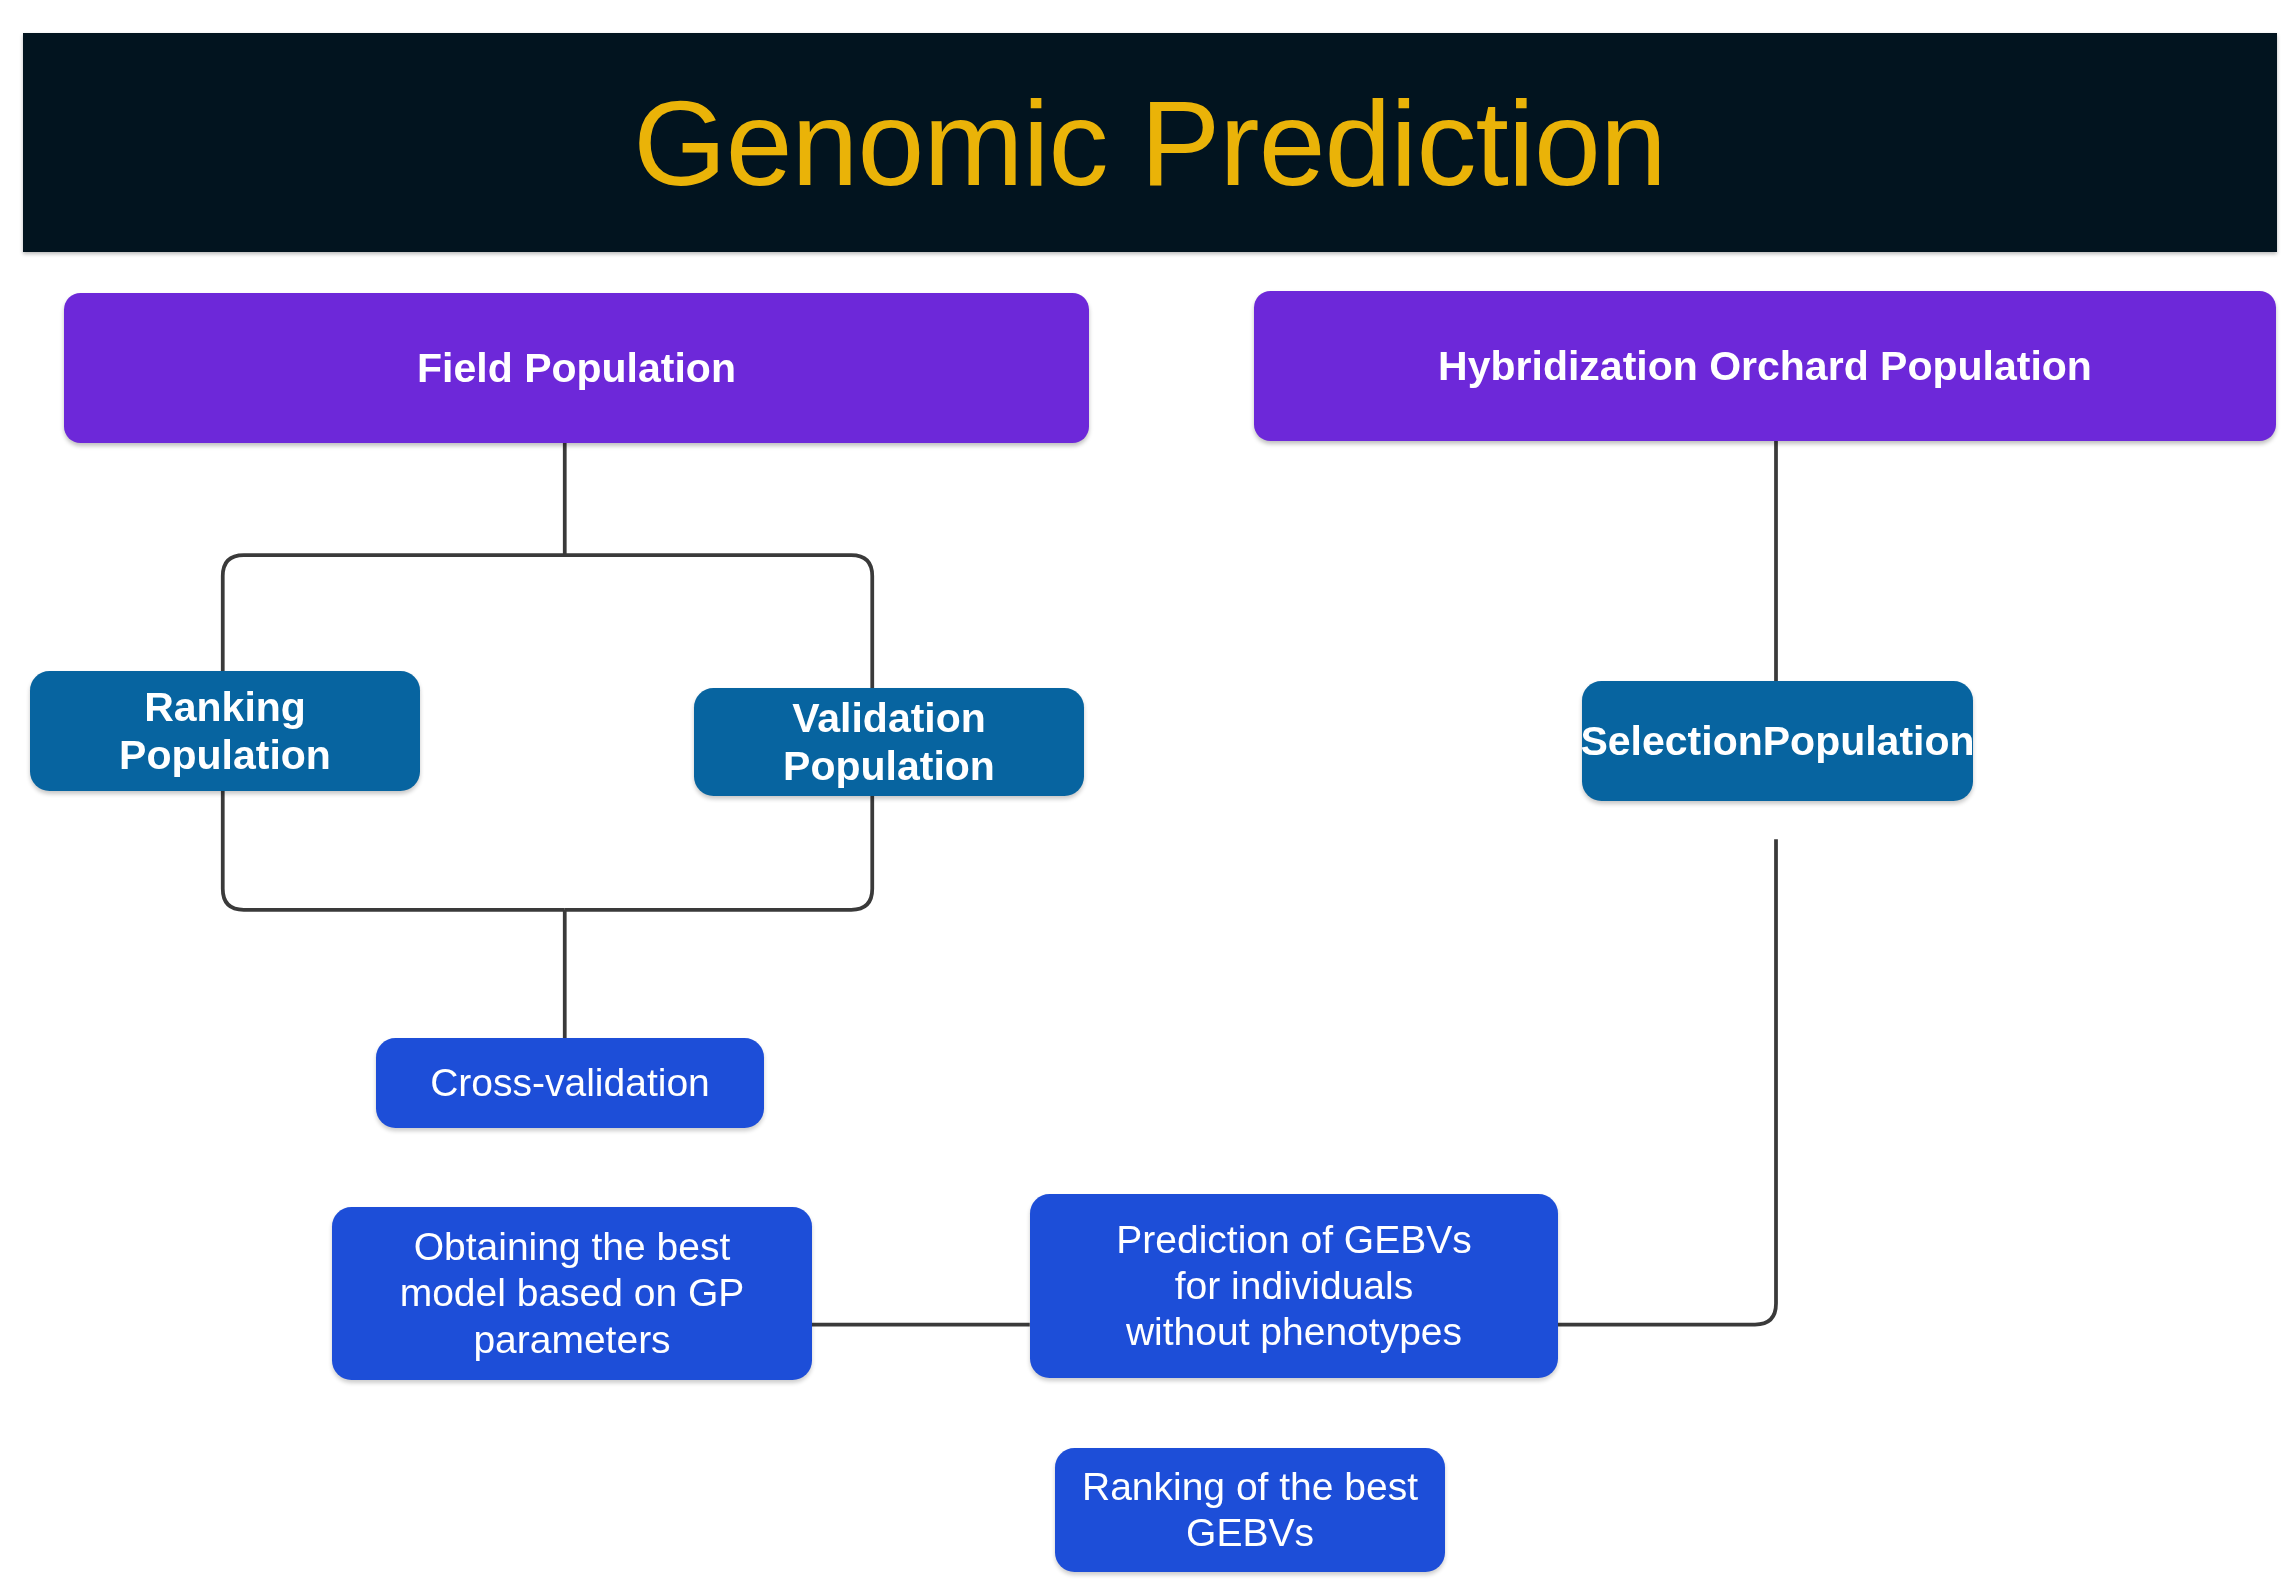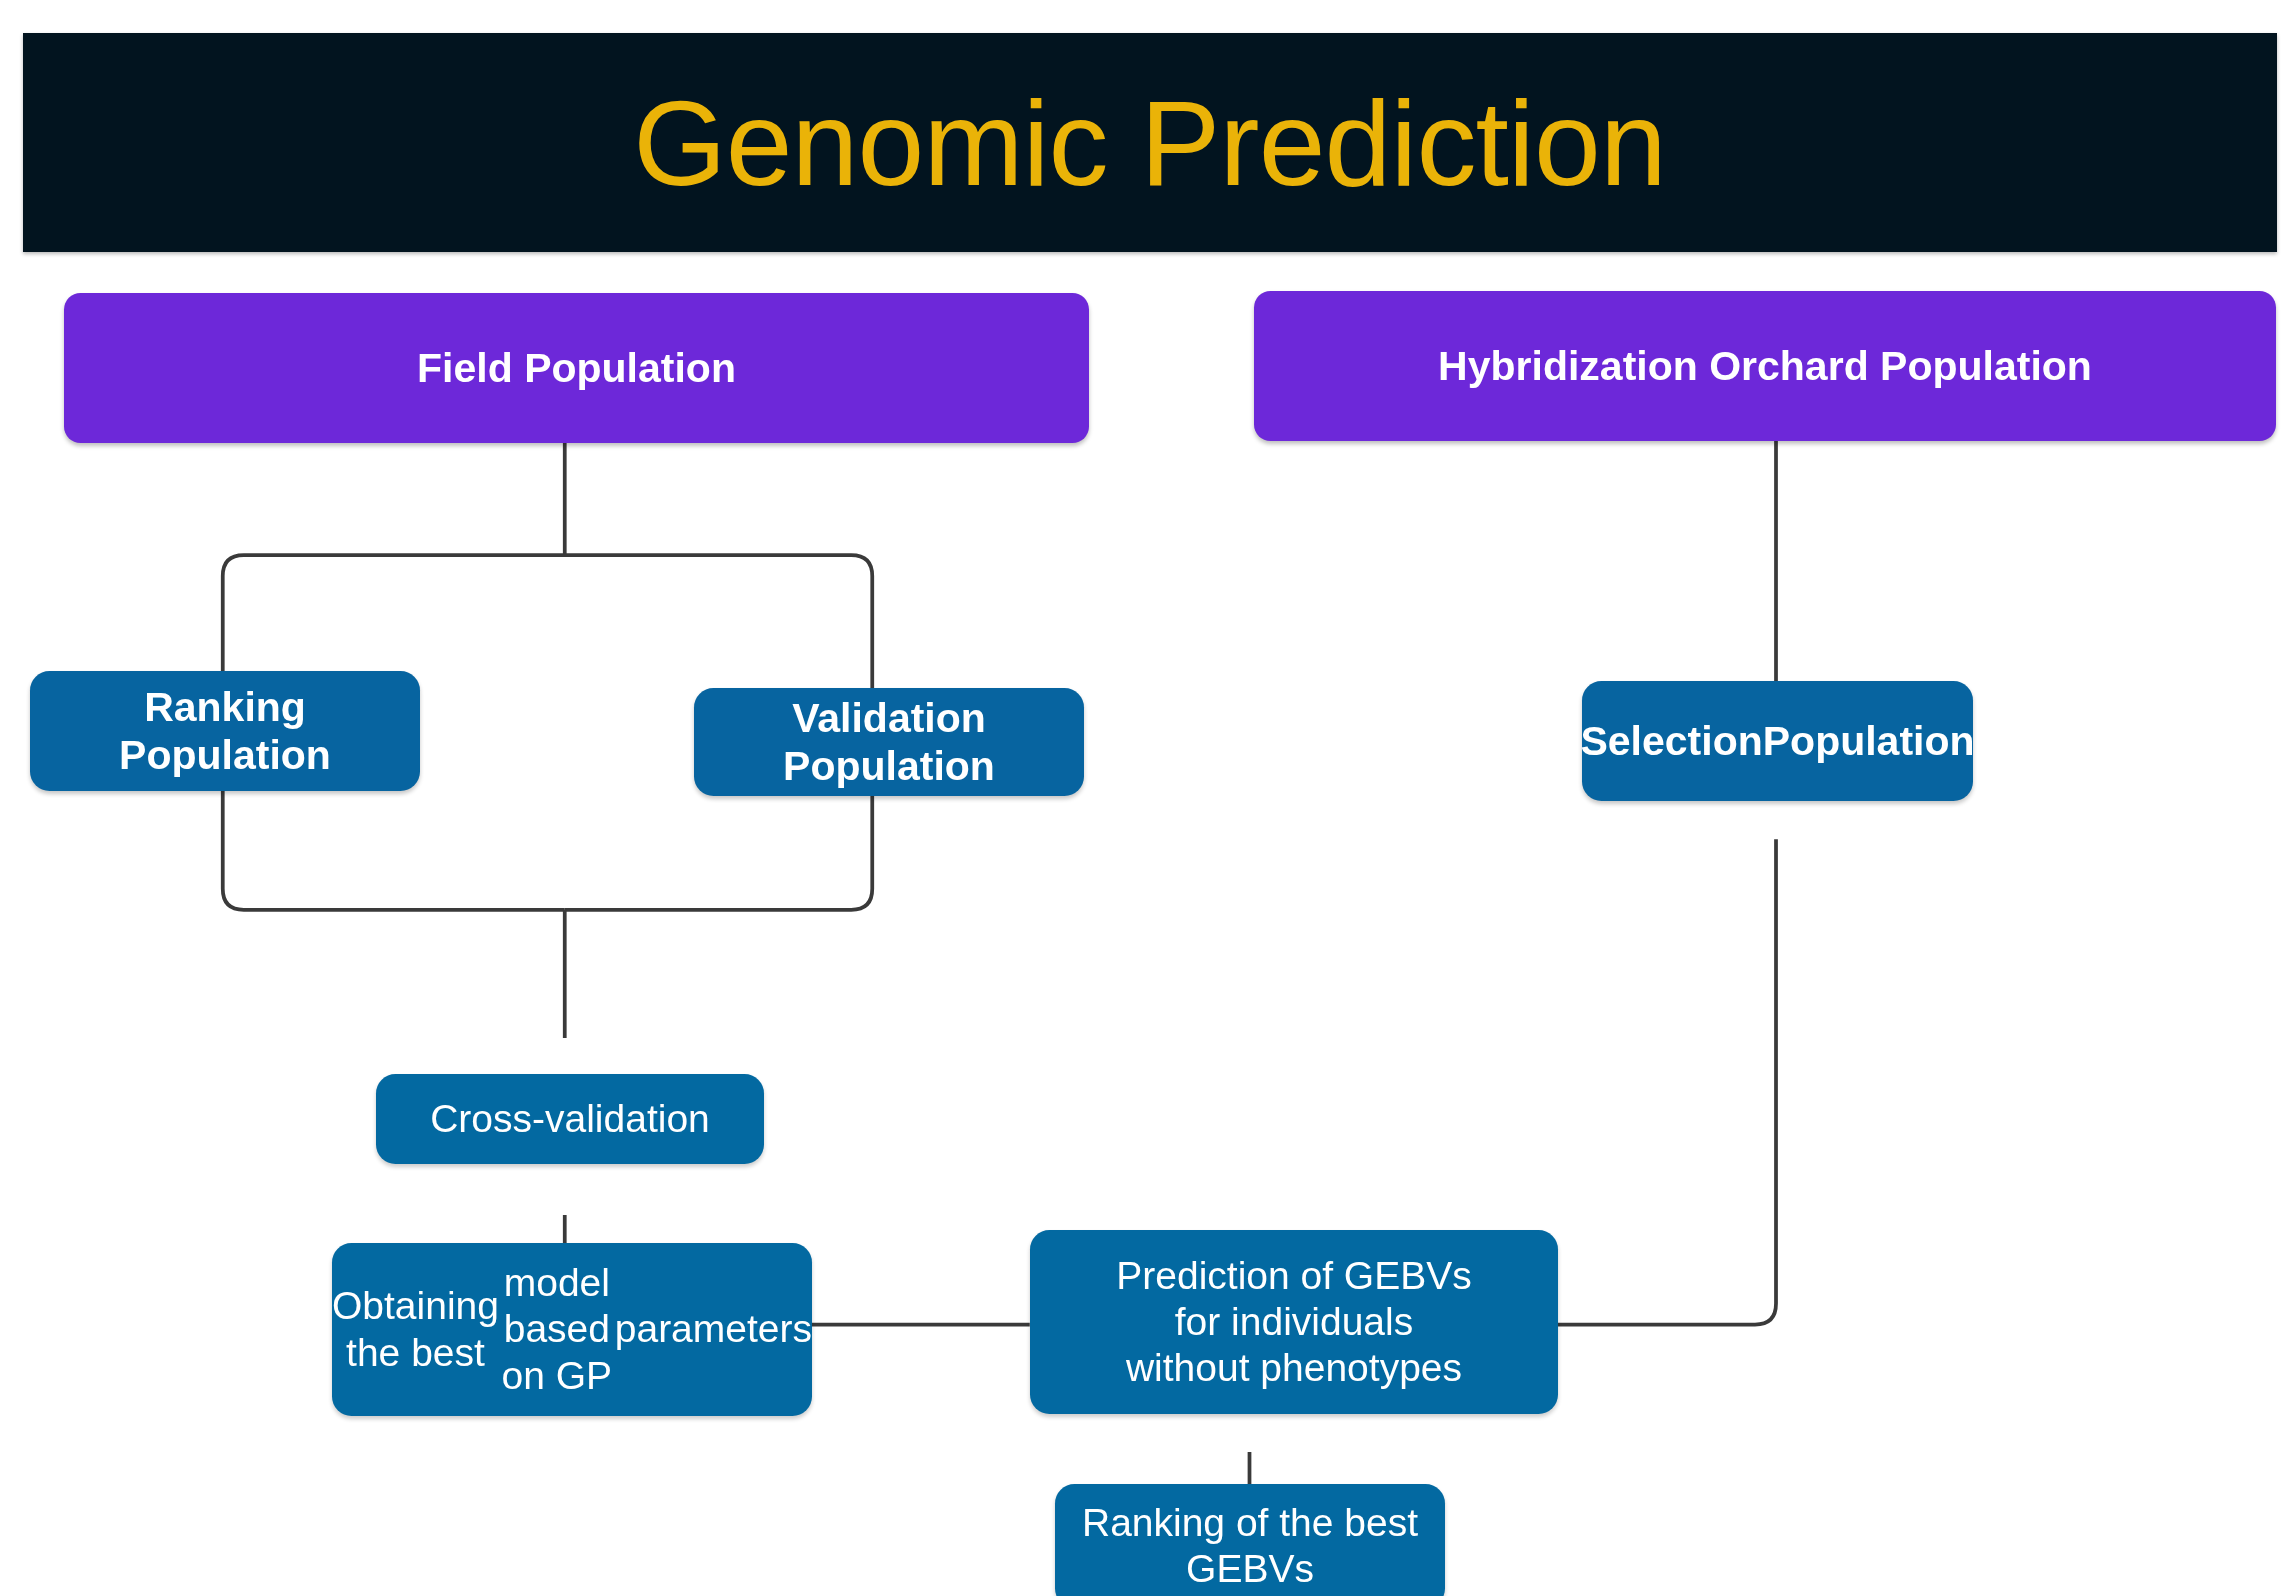--- a/index.html
+++ b/index.html
@@ -55,26 +55,25 @@
   .medblue{
     background:#0764a0;
     border-radius:19.5px;
     font-weight:700;
     font-size:41px;
     box-shadow:0 3px 4.5px rgba(0,0,0,.22);
   }
 
   
   .brightblue{
-    background:#0369a1;
+    background:#1d4ed8;
     border-radius:19.5px;
     font-weight:400;
     font-size:39px;
     box-shadow:0 3px 4.5px rgba(0,0,0,.20);
-    margin-top:36px;
   }
 
   .node span{display:block;padding:0 16.5px;}
 </style>
 </head>
 <body>
 
 <div id="canvas">
 
   <svg id="wires" viewBox="0 0 3060 2128" xmlns="http://www.w3.org/2000/svg">
@@ -125,21 +124,21 @@
 
   <div class="node medblue" style="left:1582px;top:681px;width:391px;height:120px;flex-direction:row;">
     <span style="padding:0;">Selection</span>
     <span style="padding:0;">Population</span>
   </div>
 
   <div class="node brightblue" style="left:376px;top:1038px;width:388px;height:90px;">
     <span>Cross-validation</span>
   </div>
 
-  <div class="node brightblue" style="left:332px;top:1207px;width:480px;height:173px;flex-direction:row;">
+  <div class="node brightblue" style="left:332px;top:1207px;width:480px;height:173px;flex-direction:column;">
     <span style="padding:0;">Obtaining the best</span>
     <span style="padding:0;">model based on GP</span>
     <span style="padding:0;">parameters</span>
   </div>
 
   <div class="node brightblue" style="left:1030px;top:1194px;width:528px;height:184px;flex-direction:column;">
     <span style="padding:0;">Prediction of GEBVs</span>
     <span style="padding:0;">for individuals</span>
     <span style="padding:0;">without phenotypes</span>
   </div>

